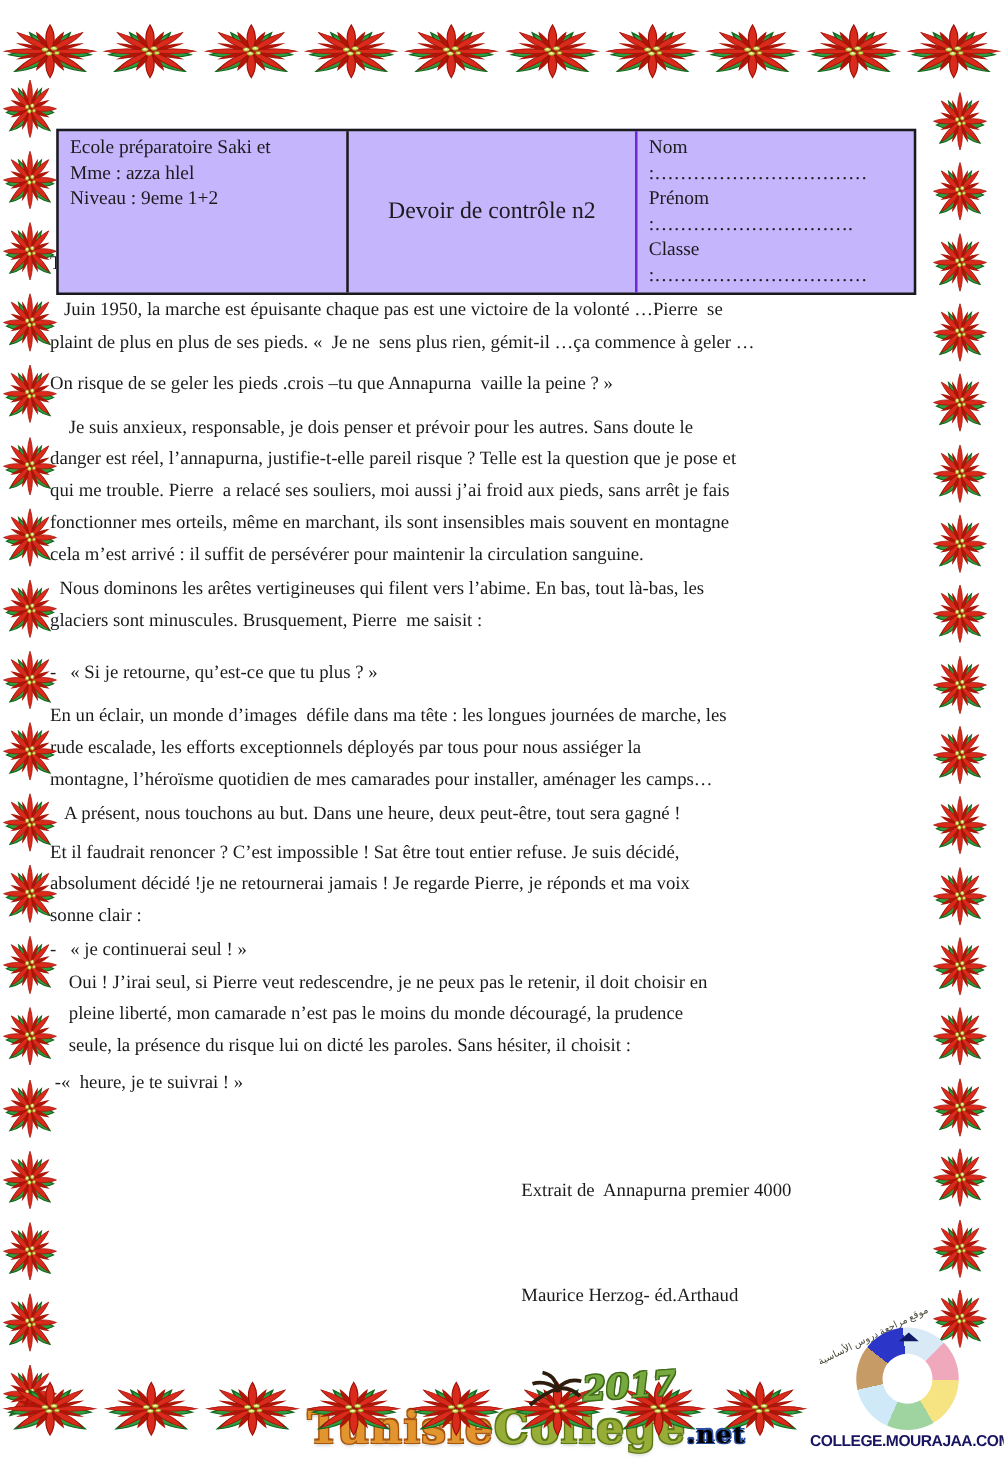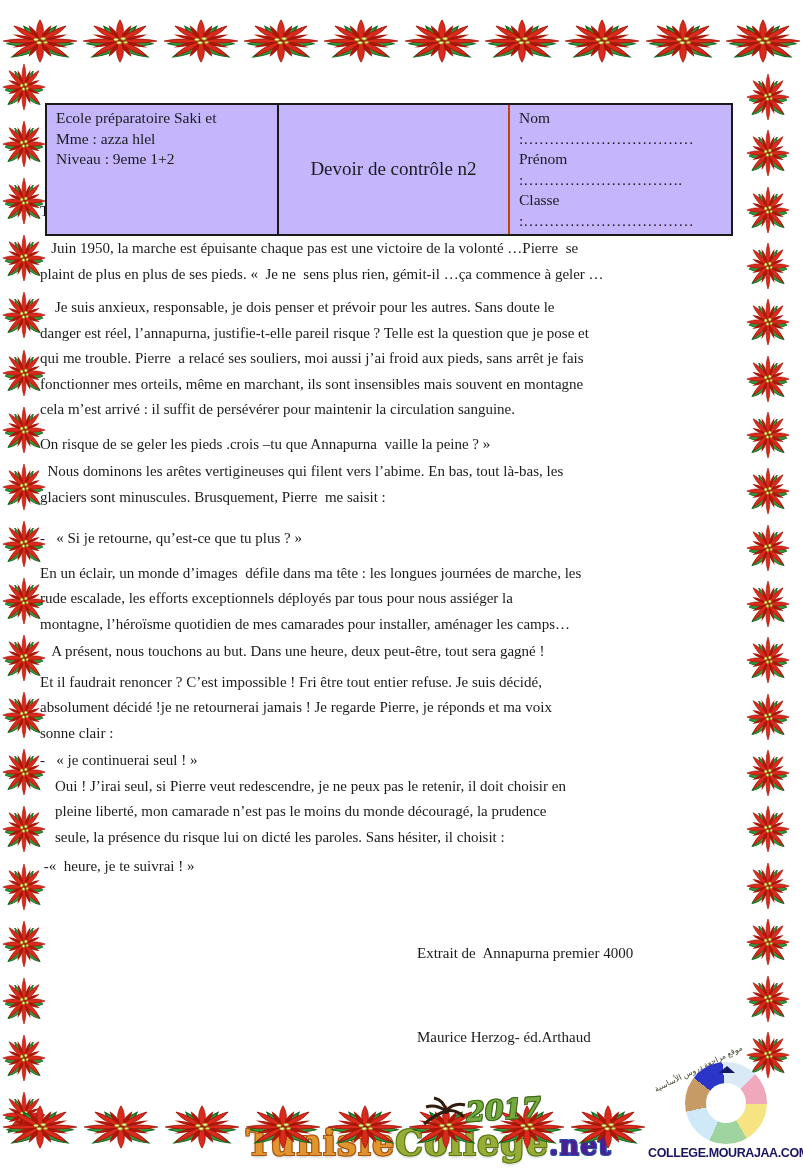--- a/index.html
+++ b/index.html
@@ -18,21 +18,21 @@
   #border-left{left:1px;top:62px;height:1078px}
   #border-right{left:745px;top:72px;height:1008px}
   
   .header-table{
     position:absolute;left:45px;top:103px;width:688px;box-sizing:border-box;
     display:grid;grid-template-columns:232px 231px 225px;
     border:2px solid #1a1a1a;background:#c4b5fd;z-index:3;
   }
   .header-cell{padding:3px 9px;font-size:15.5px;line-height:20.5px;white-space:pre-line}
   .cell-school{border-right:2px solid #1a1a1a}
-  .cell-exam{border-right:2px solid #c2410c;display:flex;align-items:center;justify-content:center;
+  .cell-exam{border-right:2px solid #6d28d9;display:flex;align-items:center;justify-content:center;
     font-size:19px;white-space:nowrap}
   
   .content{position:absolute;left:40px;top:198px;width:700px;z-index:1;
     font-size:15px;line-height:25.5px}
   .title-row{display:flex;line-height:26px;margin-bottom:12px}
   .texte-label{font-size:15.5px}
   .text-title{font-weight:bold;font-size:17px;margin-left:130px}
   .content p{margin:0;white-space:pre-wrap}
   .content p:nth-of-type(1){margin-bottom:8px}
   .content p:nth-of-type(2){margin-bottom:9px}
@@ -47,21 +47,21 @@
   .content p:nth-of-type(11){margin-bottom:3px}
   .attribution{margin-left:377px;white-space:pre-wrap}
   .attribution .attr-line{margin:0 0 14px 0}
   
   .watermark{position:absolute;left:246px;top:1122px;z-index:1;white-space:nowrap;
     font-family:"DejaVu Serif",serif;font-weight:bold;letter-spacing:1px}
   .wm-tunisie{font-size:35px;color:#e2952f;
     text-shadow:-1px -1px 0 #a85510,1px -1px 0 #a85510,-1px 1px 0 #a85510,1px 1px 0 #a85510,0 2px 3px #88888880}
   .wm-college{font-size:35px;color:#97ad37;
     text-shadow:-1px -1px 0 #5c7a14,1px -1px 0 #5c7a14,-1px 1px 0 #5c7a14,1px 1px 0 #5c7a14,0 2px 3px #88888880}
-  .wm-net{font-size:27px;color:#4c1d95;
+  .wm-net{font-size:20px;color:#000000;
     text-shadow:-1px -1px 0 #2a4fa0,1px -1px 0 #2a4fa0,-1px 1px 0 #2a4fa0,1px 1px 0 #2a4fa0}
   .year-wrap{position:absolute;left:418px;top:1094px;z-index:3;display:flex;align-items:flex-start}
   .wm-year{font-family:"DejaVu Serif",serif;font-style:italic;font-weight:bold;font-size:27px;
     color:#76a93e;transform:rotate(-4deg);
     text-shadow:-1px -1px 0 #3f6a18,1px -1px 0 #3f6a18,-1px 1px 0 #3f6a18,1px 1px 0 #3f6a18}
   
   .logo{position:absolute;left:648px;top:1058px;width:155px;z-index:4;text-align:center}
   .logo-arc{position:absolute;left:2px;top:6px;font-size:8px;color:#4a4a3a;
     transform:rotate(-26deg);white-space:nowrap}
   .logo-ring{position:relative;width:82px;height:82px;margin:4px auto 0 auto;border-radius:50%;
@@ -307,34 +307,34 @@
 Classe :……………………………</div>
 </div>
 
 <div class="content">
   <div class="title-row">
     <span class="texte-label">Texte :</span>
     <span class="text-title">victoire d’une volonté</span>
   </div>
   <p>   Juin 1950, la marche est épuisante chaque pas est une victoire de la volonté …Pierre  se
 plaint de plus en plus de ses pieds. «  Je ne  sens plus rien, gémit-il …ça commence à geler …</p>
+  <p>On risque de se geler les pieds .crois –tu que Annapurna  vaille la peine ? »</p>
   <p>    Je suis anxieux, responsable, je dois penser et prévoir pour les autres. Sans doute le
 danger est réel, l’annapurna, justifie-t-elle pareil risque ? Telle est la question que je pose et
 qui me trouble. Pierre  a relacé ses souliers, moi aussi j’ai froid aux pieds, sans arrêt je fais
 fonctionner mes orteils, même en marchant, ils sont insensibles mais souvent en montagne
 cela m’est arrivé : il suffit de persévérer pour maintenir la circulation sanguine.</p>
-  <p>On risque de se geler les pieds .crois –tu que Annapurna  vaille la peine ? »</p>
   <p>  Nous dominons les arêtes vertigineuses qui filent vers l’abime. En bas, tout là-bas, les
 glaciers sont minuscules. Brusquement, Pierre  me saisit :</p>
   <p>-   « Si je retourne, qu’est-ce que tu plus ? »</p>
   <p>En un éclair, un monde d’images  défile dans ma tête : les longues journées de marche, les
 rude escalade, les efforts exceptionnels déployés par tous pour nous assiéger la
 montagne, l’héroïsme quotidien de mes camarades pour installer, aménager les camps…</p>
   <p>   A présent, nous touchons au but. Dans une heure, deux peut-être, tout sera gagné !</p>
-  <p>Et il faudrait renoncer ? C’est impossible ! Fri être tout entier refuse. Je suis décidé,
+  <p>Et il faudrait renoncer ? C’est impossible ! Sat être tout entier refuse. Je suis décidé,
 absolument décidé !je ne retournerai jamais ! Je regarde Pierre, je réponds et ma voix
 sonne clair :</p>
   <p>-   « je continuerai seul ! »
     Oui ! J’irai seul, si Pierre veut redescendre, je ne peux pas le retenir, il doit choisir en
     pleine liberté, mon camarade n’est pas le moins du monde découragé, la prudence
     seule, la présence du risque lui on dicté les paroles. Sans hésiter, il choisit :</p>
   <p> -«  heure, je te suivrai ! »</p>
   <div class="attribution">
     <p class="attr-line">Extrait de  Annapurna premier 4000</p>
     <p class="attr-line">Maurice Herzog- éd.Arthaud</p>

